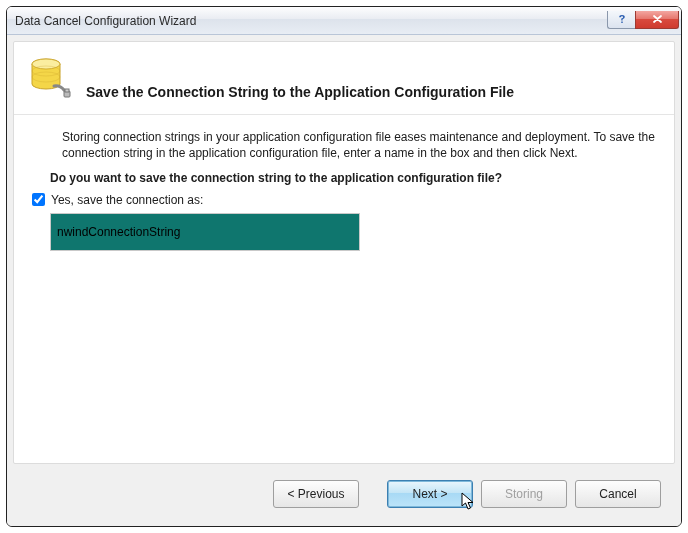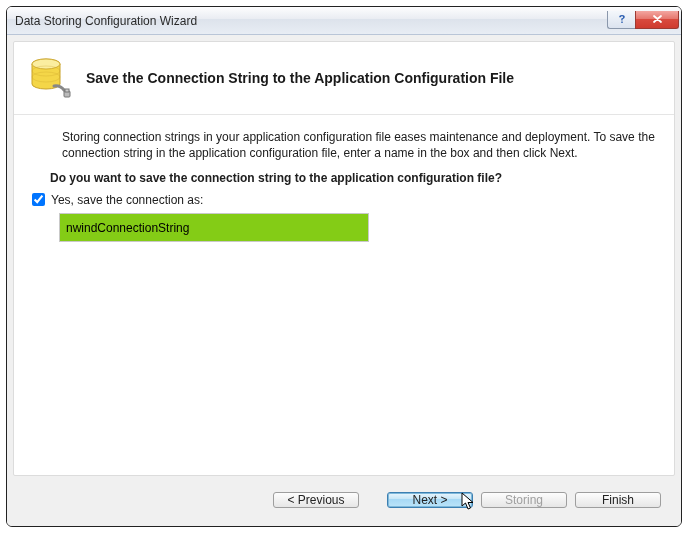--- a/index.html
+++ b/index.html
@@ -70,21 +70,21 @@
       flex: 1;
       display: flex;
       flex-direction: column;
       background: #fff;
       margin: 6px;
       border: 1px solid #dcdcdc;
       border-radius: 2px;
     }
     .header {
       display: flex;
-      align-items: center;
+      align-items: flex-end;
       gap: 14px;
       padding: 14px 12px 14px 14px;
       border-bottom: 1px solid #e5e5e5;
     }
     .db-icon {
       width: 44px;
       height: 44px;
       flex-shrink: 0;
     }
     .page-title {
@@ -109,40 +109,40 @@
     }
     .checkbox-row {
       display: flex;
       gap: 6px;
       margin-bottom: 6px;
     }
     .checkbox-row input[type=checkbox] {
       width: 13px; height: 13px;
     }
     .name-input {
-      margin-left: 27px;
+      margin-left: 18px;
       width: 310px;
-      height: 29px;
+      height: 38px;
       border: 1px solid #c9c9c9;
       padding: 2px 6px;
       font: inherit;
-      background: #84cc16;
+      background: #0f766e;
     }
     .footer {
       padding: 10px 14px 12px;
       display: flex;
       justify-content: flex-end;
       gap: 8px;
       background: #f0f0f0;
       margin: 0 6px 6px 6px;
       position: relative;
     }
     .btn {
       min-width: 86px;
-      height: 16px;
+      height: 28px;
       border: 1px solid #9e9e9e;
       border-radius: 3px;
       background: linear-gradient(to bottom, #fdfdfd, #e6e6e6);
       font: inherit;
       color: #222;
       cursor: pointer;
     }
     .btn:disabled {
       color: #a0a0a0;
       cursor: default;
@@ -160,21 +160,21 @@
       pointer-events: none;
     }
   </style>
 </head>
 <body>
 
 <div class="outer-frame">
 <div class="window">
 
   <div class="titlebar">
-    <span class="titlebar-title">Data Storing Configuration Wizard</span>
+    <span class="titlebar-title">Data Cancel Configuration Wizard</span>
     <div class="titlebar-buttons">
       <div class="tb-btn tb-help">
         <svg width="10" height="10" viewBox="0 0 10 10">
           <path d="M2.2 3.2 Q2.2 1 5 1 Q7.8 1 7.8 3.1 Q7.8 4.6 5.6 5.3 L5.6 6.4 L4.3 6.4 L4.3 4.6 Q6.2 4.1 6.2 3.1 Q6.2 2.2 5 2.2 Q3.8 2.2 3.8 3.2 Z M4.3 7.5 h1.4 v1.4 h-1.4 Z" fill="#2a5db0"></path>
         </svg>
       </div>
       <div class="tb-btn tb-close">
         <svg width="11" height="10" viewBox="0 0 11 10">
           <path d="M2 2 L9 8 M9 2 L2 8" stroke="#fff" stroke-width="1.8" stroke-linecap="round"></path>
         </svg>
@@ -205,20 +205,20 @@
         <span>Yes, save the connection as:</span>
       </label>
       <input type="text" class="name-input" value="nwindConnectionString" style="">
     </div>
   </div>
 
   <div class="footer">
     <button class="btn">&lt; Previous</button>
     <button class="btn btn-default">Next &gt;</button>
     <button class="btn" disabled="">Storing</button>
-    <button class="btn">Finish</button>
+    <button class="btn">Cancel</button>
     <svg class="cursor" width="16" height="20" viewBox="0 0 16 20">
       <path d="M1 1 L1 14 L4.5 11 L7 17 L9.5 16 L7 10.5 L12 10.5 Z" fill="#fff" stroke="#000" stroke-width="1"></path>
     </svg>
   </div>
 
 </div>
 </div>
 
 </body></html>

